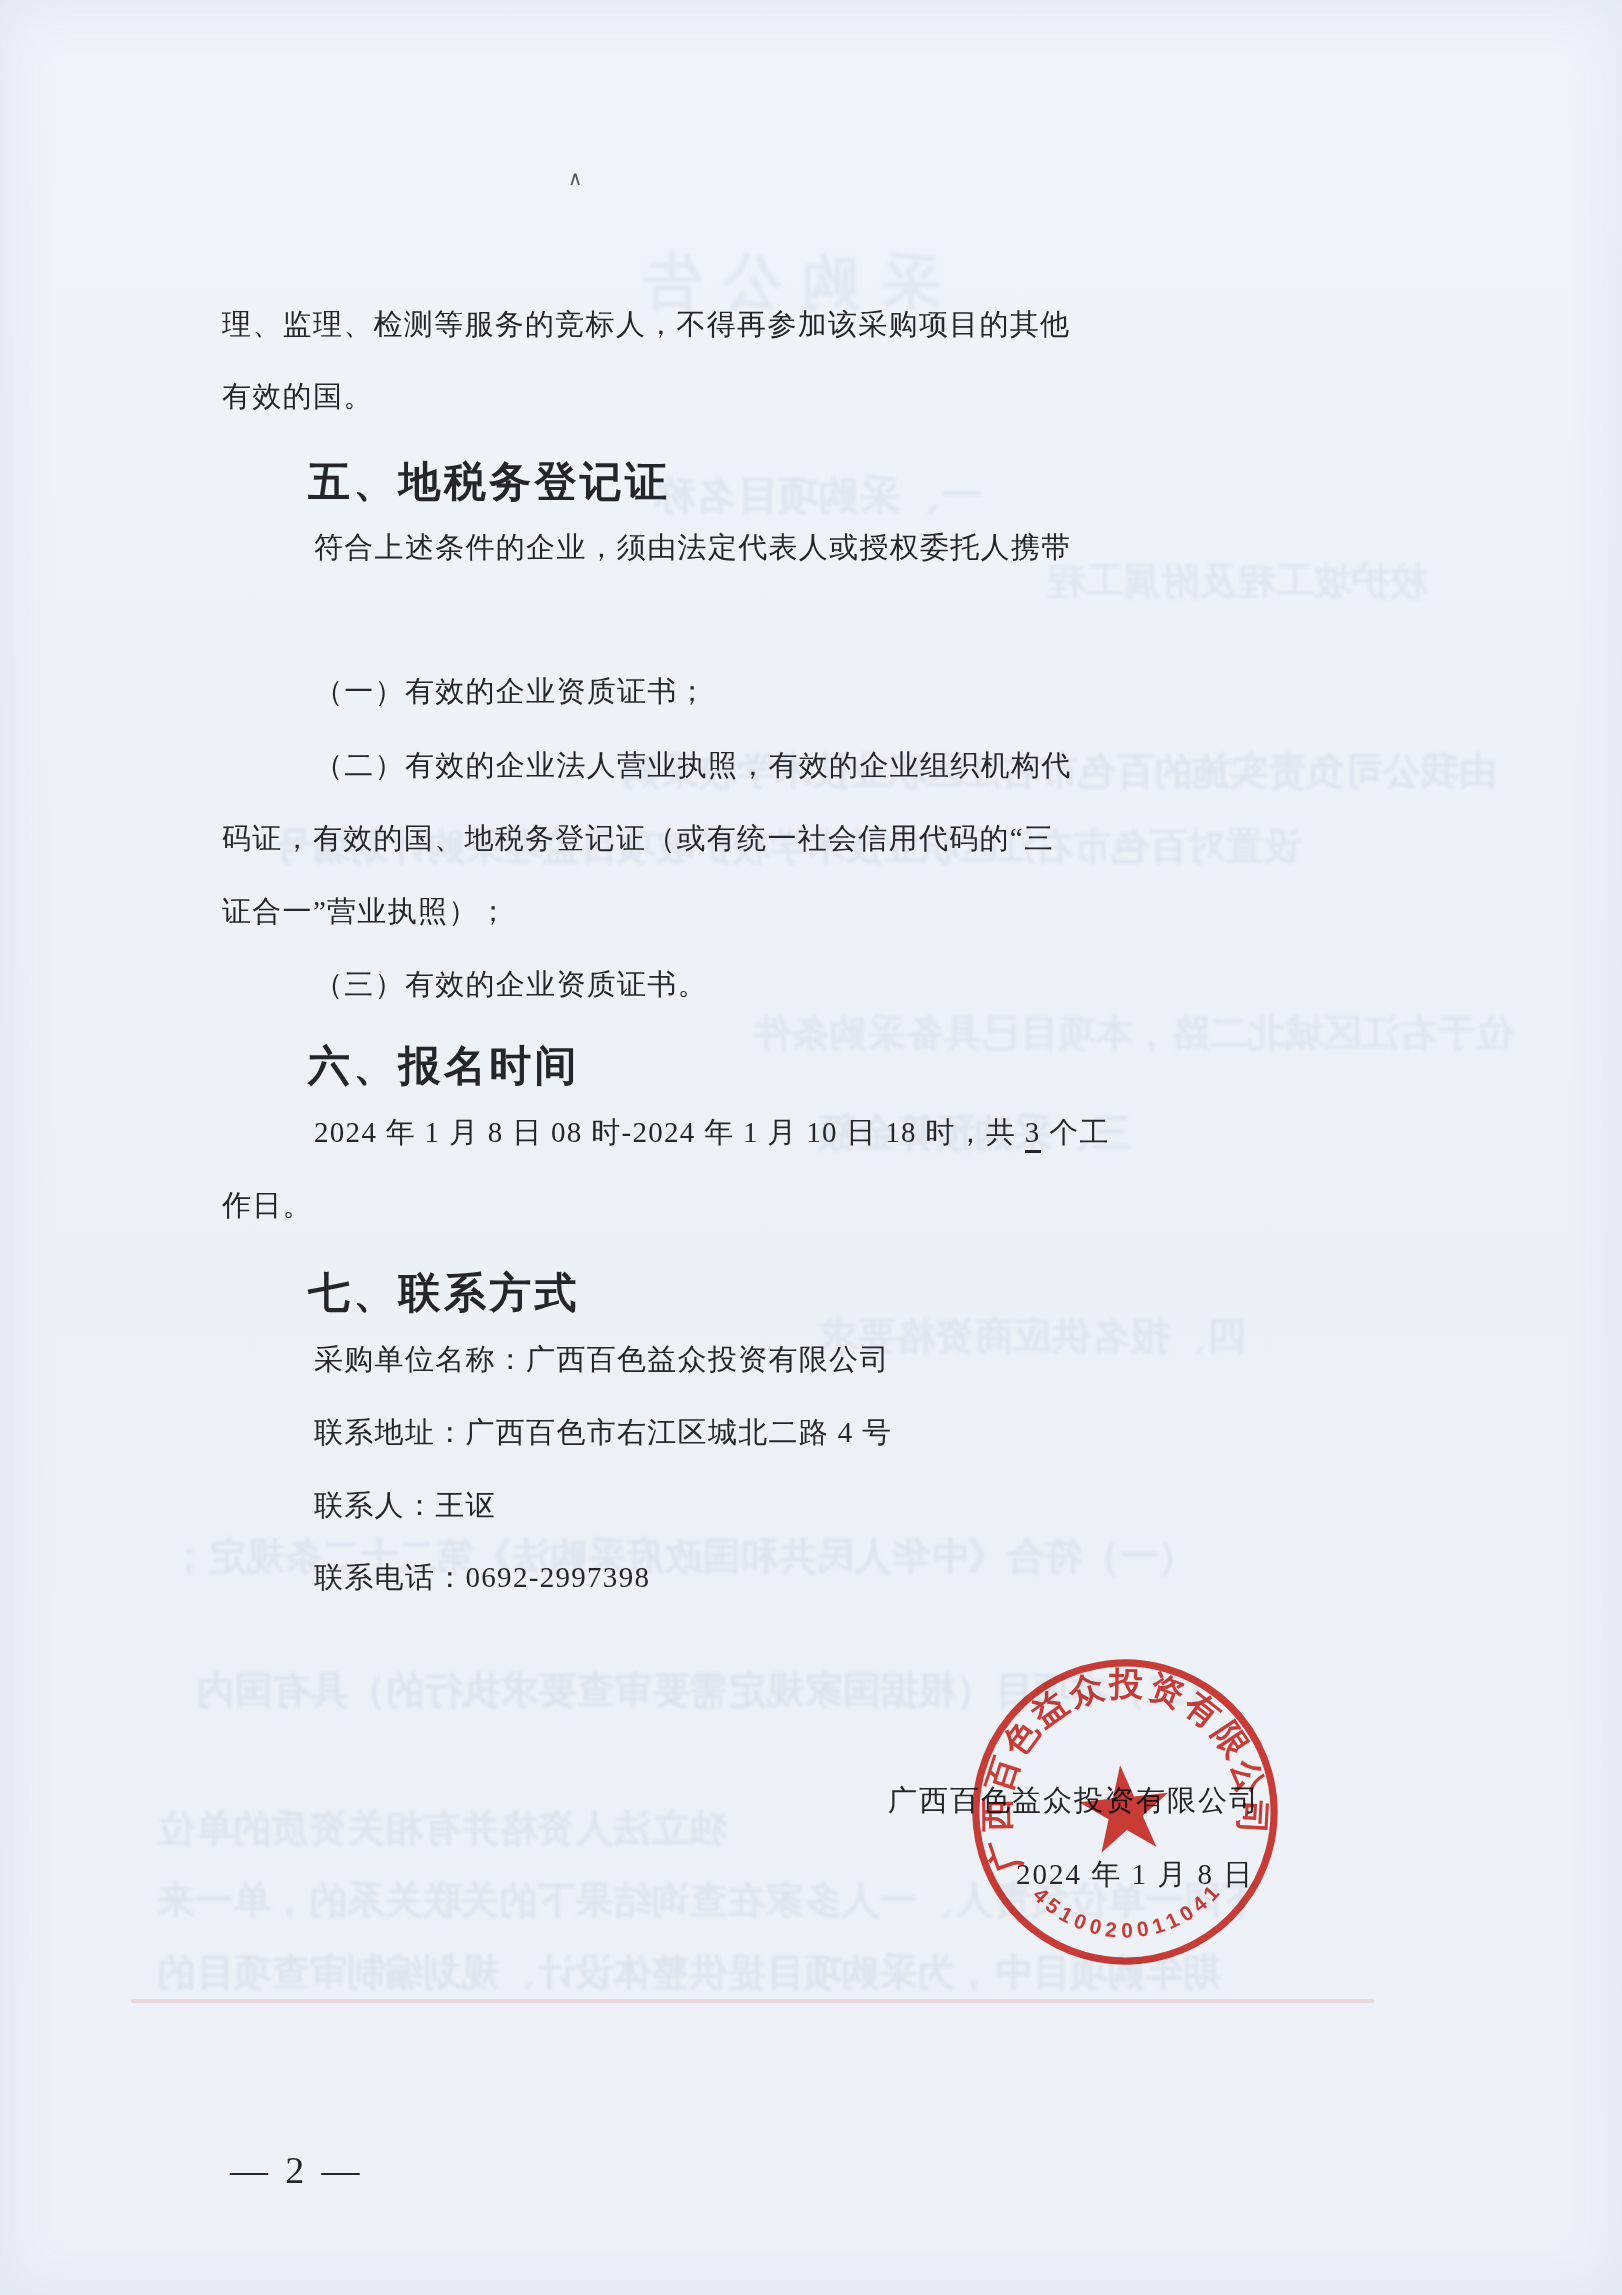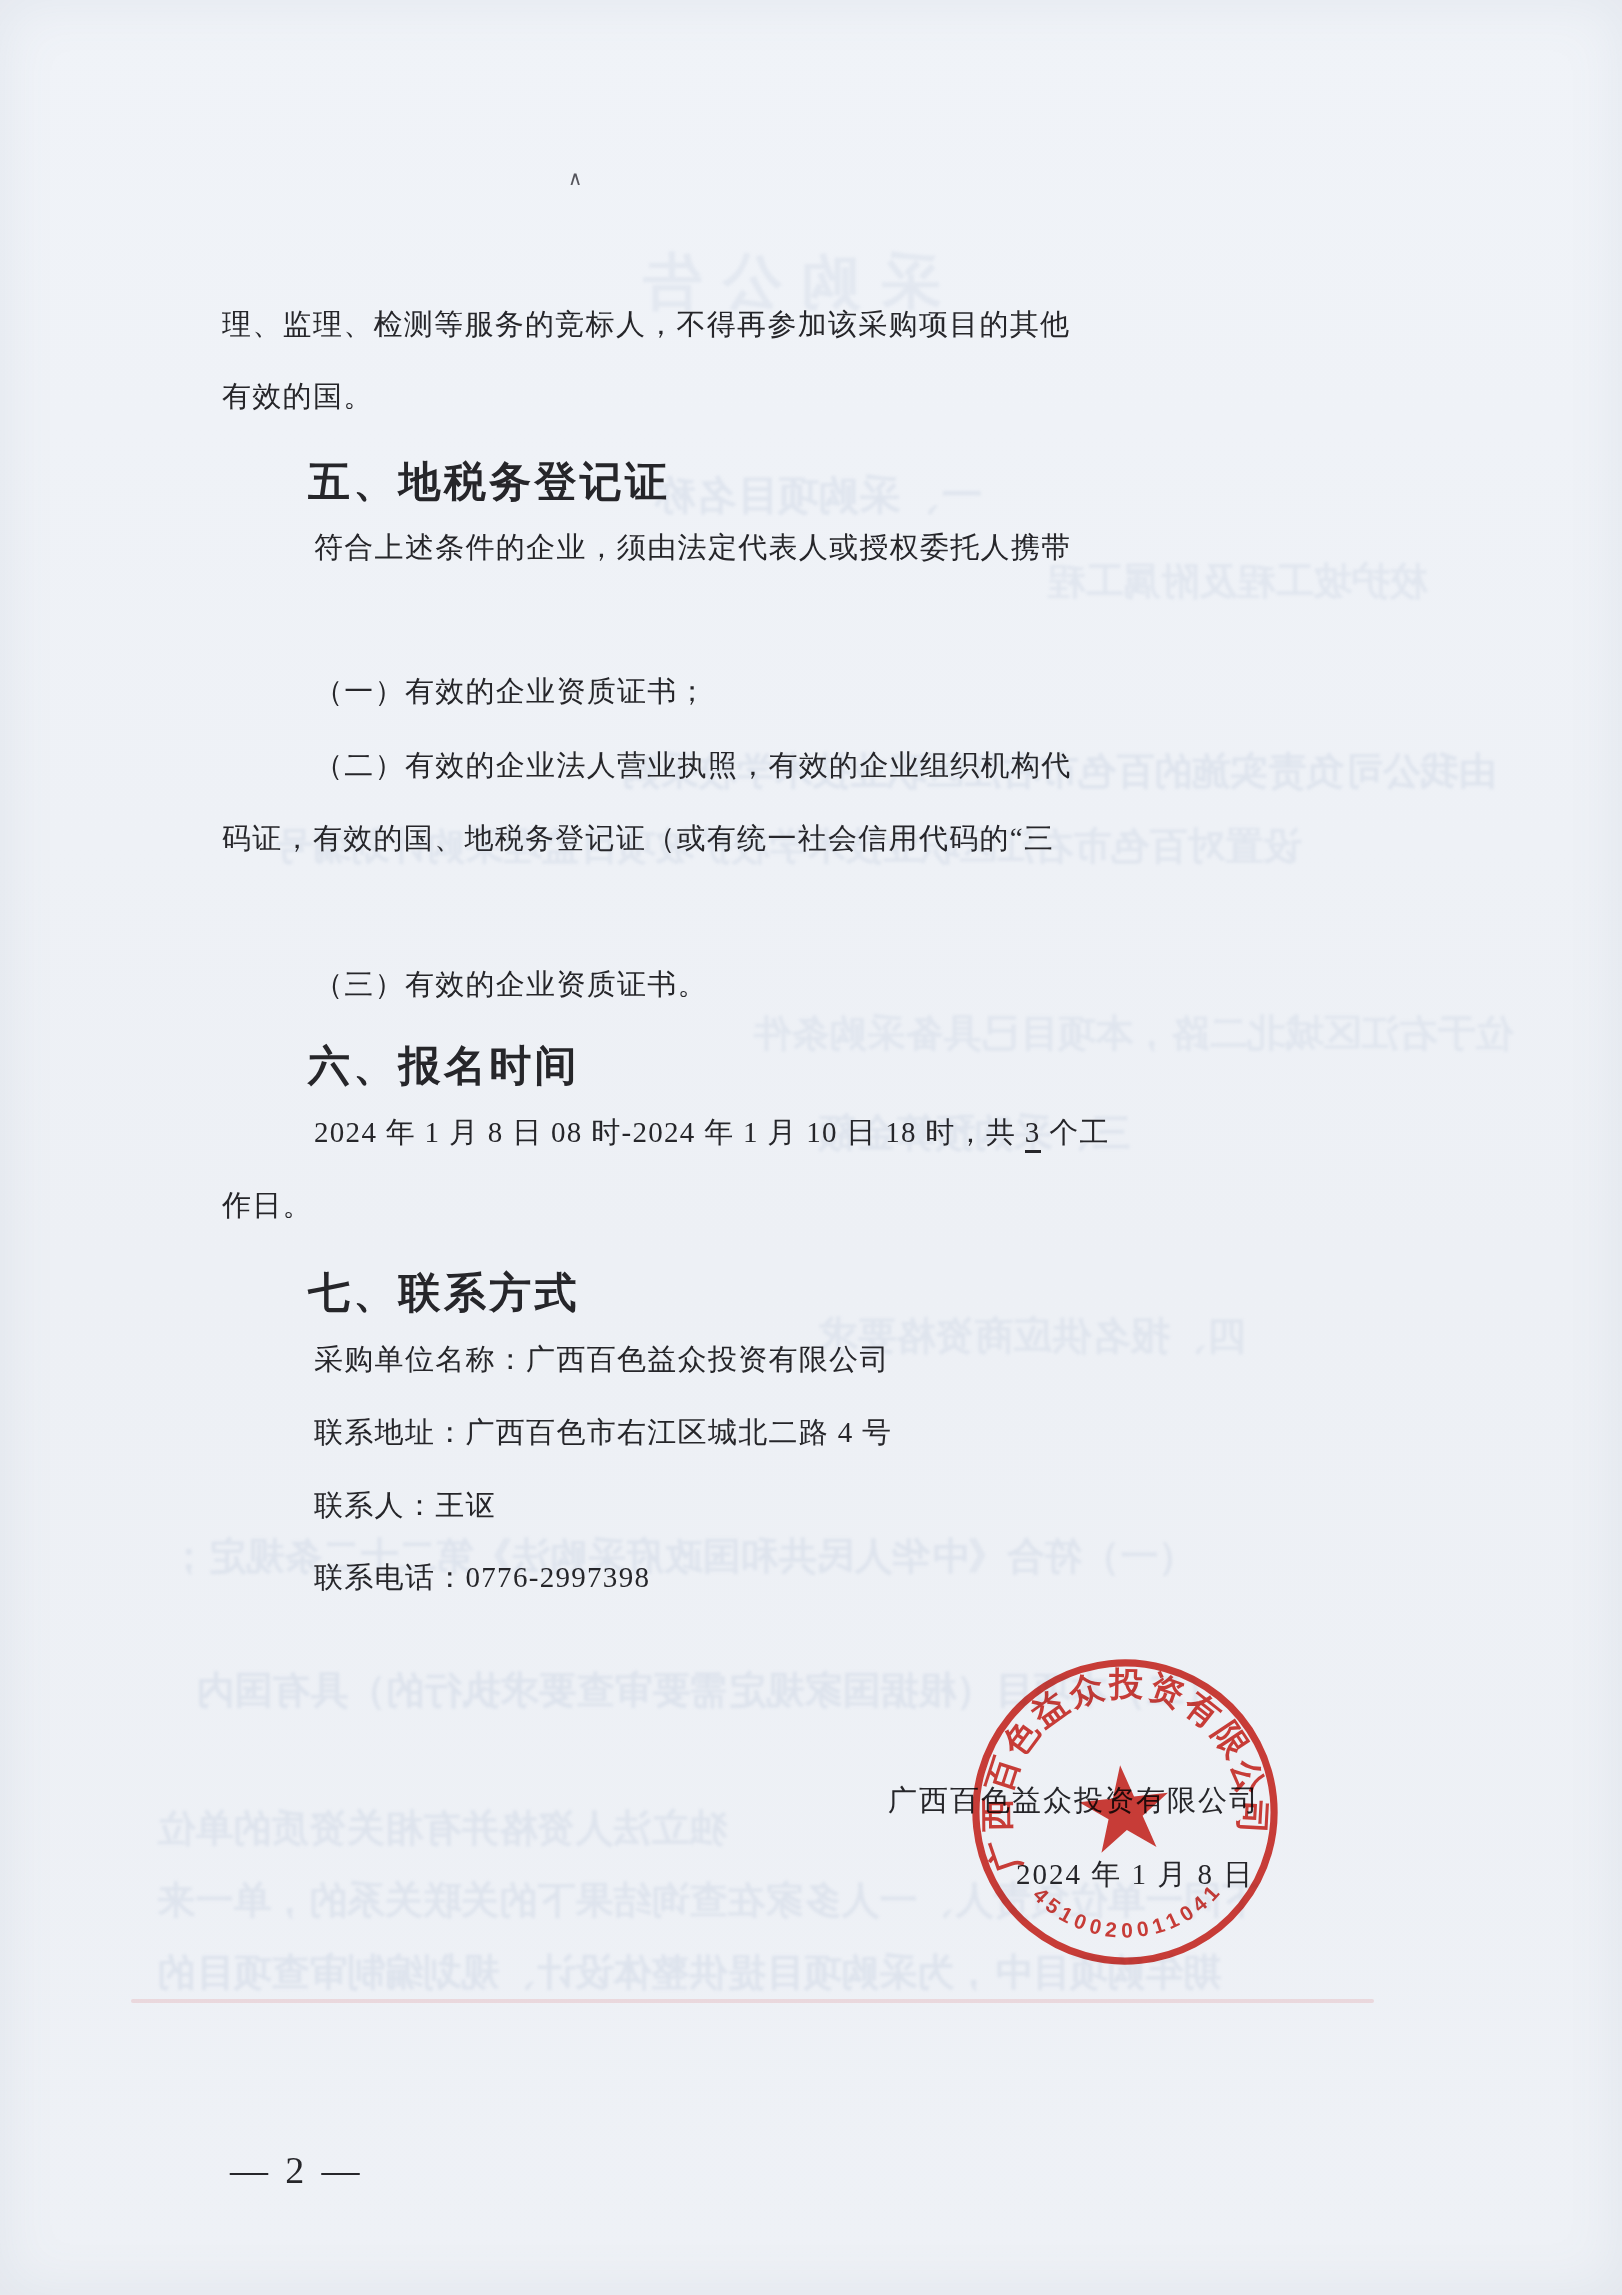--- a/index.html
+++ b/index.html
@@ -49,31 +49,32 @@
 
   <div class="speck" style="left:568px;top:167px">∧</div>
 
   <div class="ln" style="left:222px;top:308px">理、监理、检测等服务的竞标人，不得再参加该采购项目的其他</div>
   <div class="ln" style="left:222px;top:380px">有效的国。</div>
   <div class="ln hd" style="left:308px;top:458px">五、地税务登记证</div>
   <div class="ln" style="left:314px;top:531px">符合上述条件的企业，须由法定代表人或授权委托人携带</div>
   <div class="ln" style="left:314px;top:675px">（一）有效的企业资质证书；</div>
   <div class="ln" style="left:314px;top:749px">（二）有效的企业法人营业执照，有效的企业组织机构代</div>
   <div class="ln" style="left:222px;top:822px">码证，有效的国、地税务登记证（或有统一社会信用代码的“三</div>
+  <div class="ln" style="left:222px;top:895px">证合一”营业执照）；</div>
   <div class="ln" style="left:314px;top:968px">（三）有效的企业资质证书。</div>
   <div class="ln hd" style="left:308px;top:1042px">六、报名时间</div>
   <div class="ln" style="left:314px;top:1116px">
     <span>2024 年 1 月 8 日 08 时-2024 年 1 月 10 日 18 时，共 </span><span class="u">3</span><span> 个工</span>
   </div>
   <div class="ln" style="left:222px;top:1189px">作日。</div>
   <div class="ln hd" style="left:308px;top:1269px">七、联系方式</div>
   <div class="ln" style="left:314px;top:1343px">采购单位名称：广西百色益众投资有限公司</div>
   <div class="ln" style="left:314px;top:1416px">联系地址：广西百色市右江区城北二路 4 号</div>
   <div class="ln" style="left:314px;top:1489px">联系人：王讴</div>
-  <div class="ln" style="left:314px;top:1561px">联系电话：0776-2997398</div>
+  <div class="ln" style="left:314px;top:1561px">联系电话：0692-2997398</div>
 
   <div class="ln" style="left:888px;top:1784px;letter-spacing:2px">广西百色益众投资有限公司</div>
   <div class="ln" style="left:1016px;top:1858px;letter-spacing:2px">2024 年 1 月 8 日</div>
 
   <div class="stamp-wrap">
     <svg viewBox="-260 -260 520 520" width="340" height="340" xmlns="http://www.w3.org/2000/svg">
       <defs>
         <path id="arcTop" d="M -165,66.7 A 178,178 0 1 1 165,66.7" fill="none"></path>
         <path id="arcBot" d="M -157.3,110.1 A 192,192 0 0 0 157.3,110.1" fill="none"></path>
       </defs>

